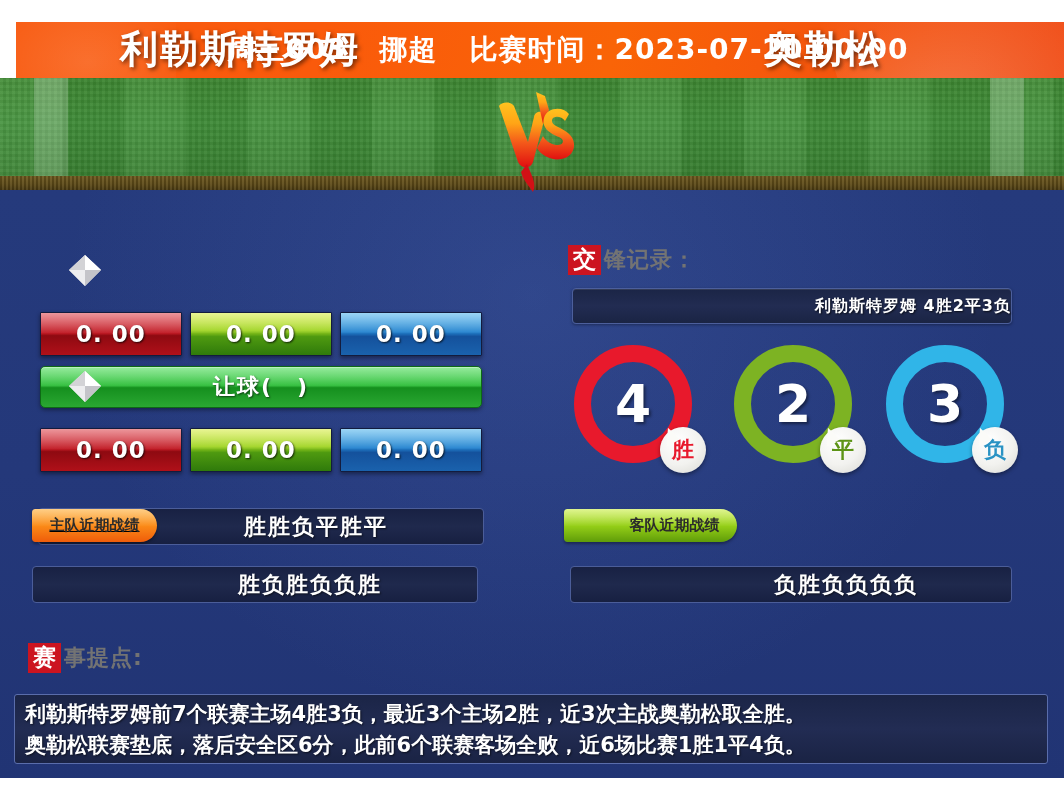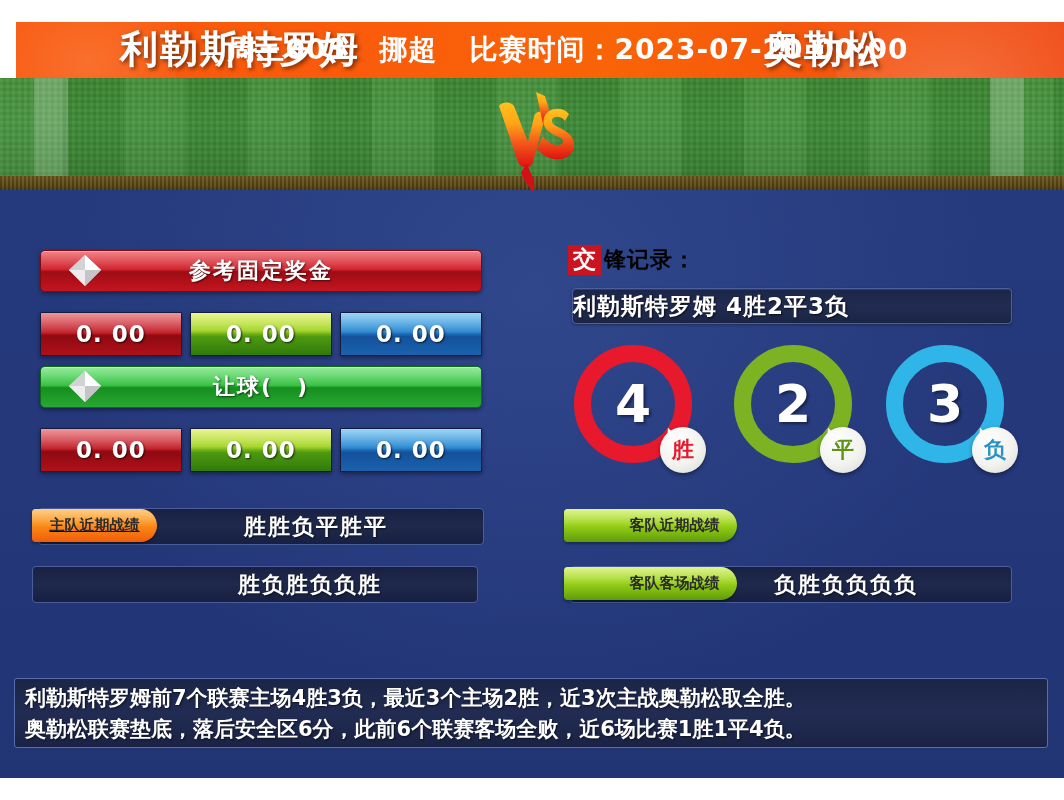--- a/index.html
+++ b/index.html
@@ -212,42 +212,42 @@
     background: #cc1420;
     color: #ffffff;
     font-size: 23px;
     font-weight: bold;
     padding: 1px 5px 3px 5px;
     line-height: 26px;
     vertical-align: middle;
   }
   .sec-head .rest {
     display: inline-block;
-    color: #000000;
+    color: #737373;
     font-size: 22px;
     font-weight: bold;
     line-height: 30px;
     vertical-align: middle;
     padding-left: 3px;
     letter-spacing: 1px;
   }
 
   
   .dark-bar {
     position: absolute;
     background: linear-gradient(180deg, #1b2546 0%, #222c52 50%, #1a2444 100%);
     border: 1px solid #4c5f9c;
     border-radius: 4px;
     box-shadow: inset 0 1px 0 rgba(255,255,255,0.10), 0 1px 3px rgba(0,0,0,0.35);
   }
   .dark-bar .txt {
     color: #ffffff;
-    font-size: 23px;
-    font-weight: bold;
-    text-align: left;
+    font-size: 16px;
+    font-weight: bold;
+    text-align: right;
     letter-spacing: 1px;
     text-shadow: 1px 1px 2px rgba(0,0,0,0.7);
     white-space: nowrap;
   }
 
   
   .ring-wrap {
     position: absolute;
     width: 118px; height: 118px;
   }
@@ -337,21 +337,21 @@
     font-size: 22px;
     font-weight: bold;
     letter-spacing: 2px;
     text-shadow: 1px 1px 2px rgba(0,0,0,0.65);
     white-space: nowrap;
   }
 
   
   .analysis-box {
     position: absolute;
-    left: 14px; top: 678px;
+    left: 14px; top: 694px;
     width: 1034px; height: 70px;
     background: linear-gradient(180deg, #1b2547 0%, #222c53 50%, #1a2344 100%);
     border: 1px solid #5a6dab;
     border-radius: 3px;
     box-sizing: border-box;
     padding: 4px 10px 0 10px;
   }
   .analysis-line {
     color: #ffffff;
     font-size: 21px;
@@ -392,24 +392,20 @@
       </defs>
       <path d="M12 22 C14 18 24 17 27 22 L41 58 L47 33 C48 26 58 26 58 33 L46 78 C44 85 34 85 31 78 Z" fill="url(#vsg)"></path>
       <path d="M49 8 L56 40 L62 26 L58 12 Z" fill="url(#vsg)"></path>
       <path d="M82 30 C76 22 60 23 57 34 C54 44 64 50 72 53 C79 56 76 62 69 61 C63 60 58 56 56 52 L50 64 C55 73 68 78 78 74 C89 70 90 56 81 49 C74 43 64 42 65 36 C66 31 75 32 78 37 Z" fill="url(#vsg)"></path>
       <path d="M40 80 C44 90 50 100 46 108 C42 102 36 96 34 88 Z" fill="#d21016"></path>
     </svg>
   </div>
 
   <div class="body-bg"></div>
 
-  <div class="banner banner-red" style="left:40px; top:250px; width:440px;">
-    <div class="cap"></div>
-    <div class="banner-label">参考固定奖金</div>
-  </div>
   <div class="gem" style="left:66px; top:252px;">
     <svg width="38" height="38" viewBox="0 0 38 38">
       <polygon points="19,3 35,18 19,34 3,18" fill="#e9e9ea"></polygon>
       <polygon points="19,3 35,18 19,18" fill="#ffffff"></polygon>
       <polygon points="19,3 3,18 19,18" fill="#d3d3d6"></polygon>
       <polygon points="19,18 35,18 19,34" fill="#c4c4c9"></polygon>
       <polygon points="19,18 3,18 19,34" fill="#ededef"></polygon>
     </svg>
   </div>
 
@@ -498,24 +494,23 @@
   </div>
 
   <div class="form-tag tag-green" style="left:564px; top:509px;">
     <div class="tg"></div>
     <span class="tag-txt">客队近期战绩</span>
   </div>
 
   <div class="form-bar" style="left:570px; top:566px; width:440px;">
     <div class="fv" style="padding-left:110px;">负胜负负负负</div>
   </div>
-  <div class="form-tag tag-green" style="left:564px; top:567px;">
-    <div class="tg"></div>
-    <span class="tag-txt">客队客场战绩</span>
-  </div>
-
+
+  <div class="sec-head" style="left:28px; top:643px;">
+    <span class="chip">赛</span><span class="rest">事提点:</span>
+  </div>
 
   <div class="analysis-box">
     <div class="analysis-line">利勒斯特罗姆前7个联赛主场4胜3负，最近3个主场2胜，近3次主战奥勒松取全胜。</div>
     <div class="analysis-line">奥勒松联赛垫底，落后安全区6分，此前6个联赛客场全败，近6场比赛1胜1平4负。</div>
   </div>
 
 </div>
 
 </body></html>

